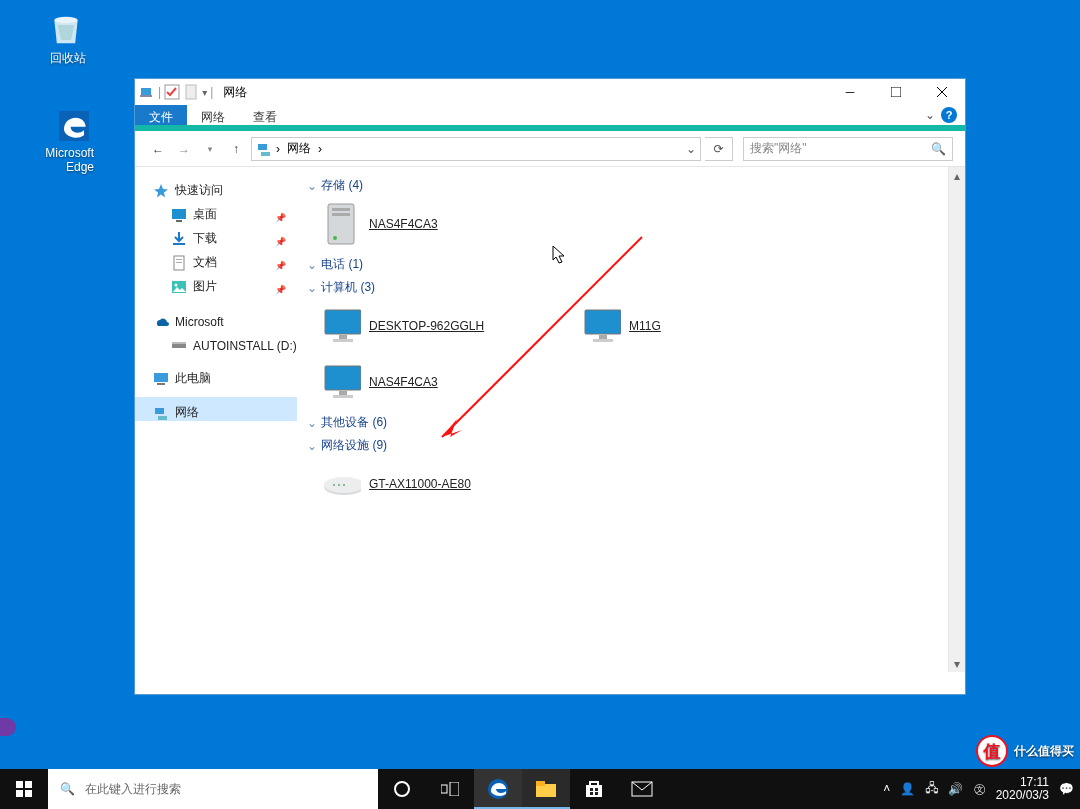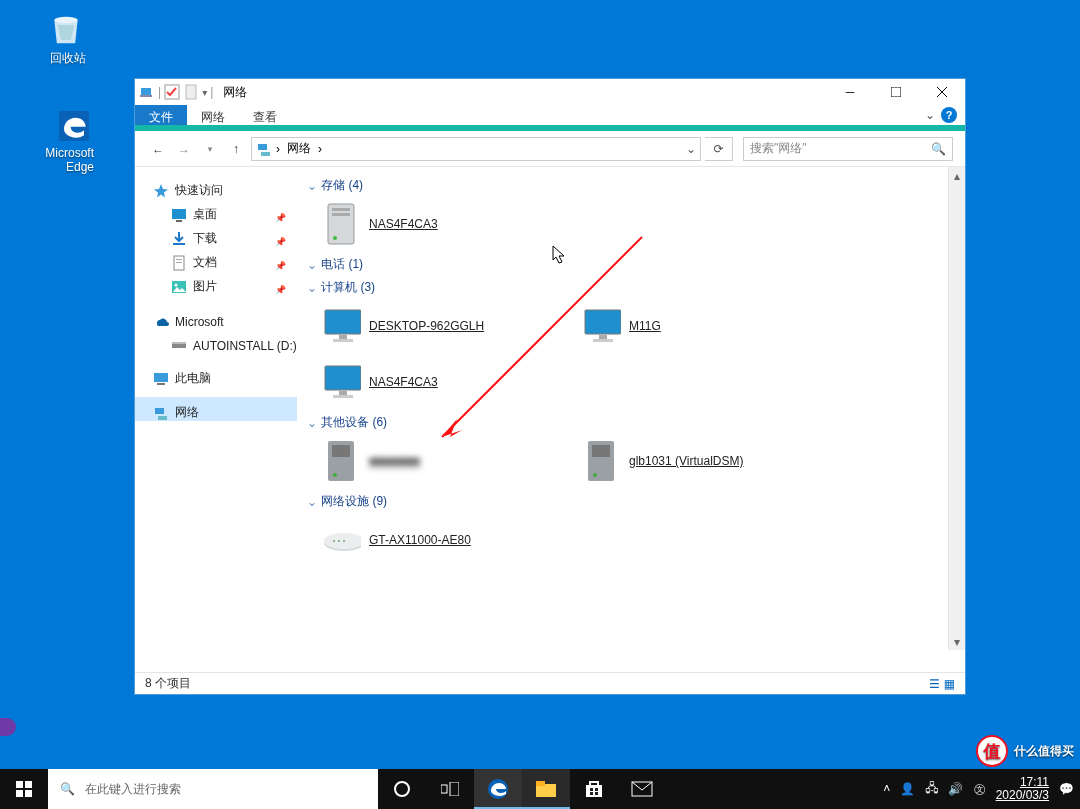--- a/index.html
+++ b/index.html
@@ -63,21 +63,21 @@
   
   .cursor-ptr { position:absolute; }
 
   
   .taskbar { position:absolute; left:0; right:0; bottom:0; height:40px; background:#101010; display:flex; align-items:stretch; color:#fff; }
   .tb-btn { width:48px; display:flex; align-items:center; justify-content:center; }
   .tb-btn.active { background:#333; box-shadow:inset 0 -2px #76b9ed; }
   .tb-btn.exp { background:#2a2a2a; box-shadow:inset 0 -2px #76b9ed; }
   .searchbox { flex:0 0 330px; background:#fff; display:flex; align-items:center; color:#666; padding:0 12px; gap:10px; }
   .tray { margin-left:auto; display:flex; align-items:center; gap:10px; padding:0 6px; font-size:12px; }
-  .tray .clock { text-align:right; line-height:13px; font-size:11px;text-decoration:underline;}
+  .tray .clock { text-align:right; line-height:13px; font-size:11px;}
 
   
   .watermark { position:absolute; right:6px; bottom:42px; color:#fff; font-size:20px; display:flex; align-items:center; gap:6px; text-shadow:0 1px 2px rgba(0,0,0,.7); font-weight:600;}
   .watermark .bubble { width:32px;height:32px;border-radius:50%;background:#fff;color:#e12;display:flex;align-items:center;justify-content:center;font-size:17px;font-weight:700;border:2px solid #e12;}
 
   .pill { position:absolute; left:0; top:718px; width:16px;height:18px;background:#6f3aa5; border-radius:0 9px 9px 0;}
 </style>
 </head>
 <body>
 
@@ -301,42 +301,20 @@
               </svg>
             </div>
           <span class="lbl">NAS4F4CA3</span>
         </div>
       </div>
 
       <div class="section-hdr">
           <span class="chev">⌄</span>
           <span>其他设备 (6)</span>
         </div>
-      <div class="items-row">
-        <div class="device">
-          <div class="ico">
-              <svg width="34" height="44">
-                <rect x="4" y="2" width="26" height="40" rx="2" fill="#9aa0a4"></rect>
-                <rect x="8" y="6" width="18" height="12" fill="#777"></rect>
-                <circle cx="11" cy="36" r="2" fill="#4a4"></circle>
-              </svg>
-            </div>
-          <span class="lbl blurred">■■■■■■■</span>
-        </div>
-        <div class="device">
-          <div class="ico">
-              <svg width="34" height="44">
-                <rect x="4" y="2" width="26" height="40" rx="2" fill="#9aa0a4"></rect>
-                <rect x="8" y="6" width="18" height="12" fill="#777"></rect>
-                <circle cx="11" cy="36" r="2" fill="#4a4"></circle>
-              </svg>
-            </div>
-          <span class="lbl">glb1031 (VirtualDSM)</span>
-        </div>
-      </div>
 
       <div class="section-hdr">
           <span class="chev">⌄</span>
           <span>网络设施 (9)</span>
         </div>
       <div class="items-row">
         <div class="device">
           <div class="ico">
               <svg width="46" height="30">
                 <ellipse cx="23" cy="18" rx="20" ry="8" fill="#d7dadc"></ellipse>
@@ -356,27 +334,20 @@
       </svg>
 
       <div class="vscroll">
         <div class="ar">▴</div>
         <div class="track"></div>
         <div class="ar" style="position:absolute;bottom:0;width:100%">▾</div>
       </div>
     </div>
   </div>
 
-  <div class="status">
-    <span>8 个项目</span>
-    <div class="r">
-      <span>☰</span>
-      <span>▦</span>
-    </div>
-  </div>
 </div>
 
 <svg class="cursor-ptr" style="left:552px;top:245px" width="16" height="20">
     <path d="M1 1l0 14 3-3 3 6 3-1-3-6 5 0z" fill="#fff" stroke="#000"></path>
   </svg>
 
 <div class="watermark">
   <span class="bubble">值</span>
   <span>什么值得买</span>
 </div>

